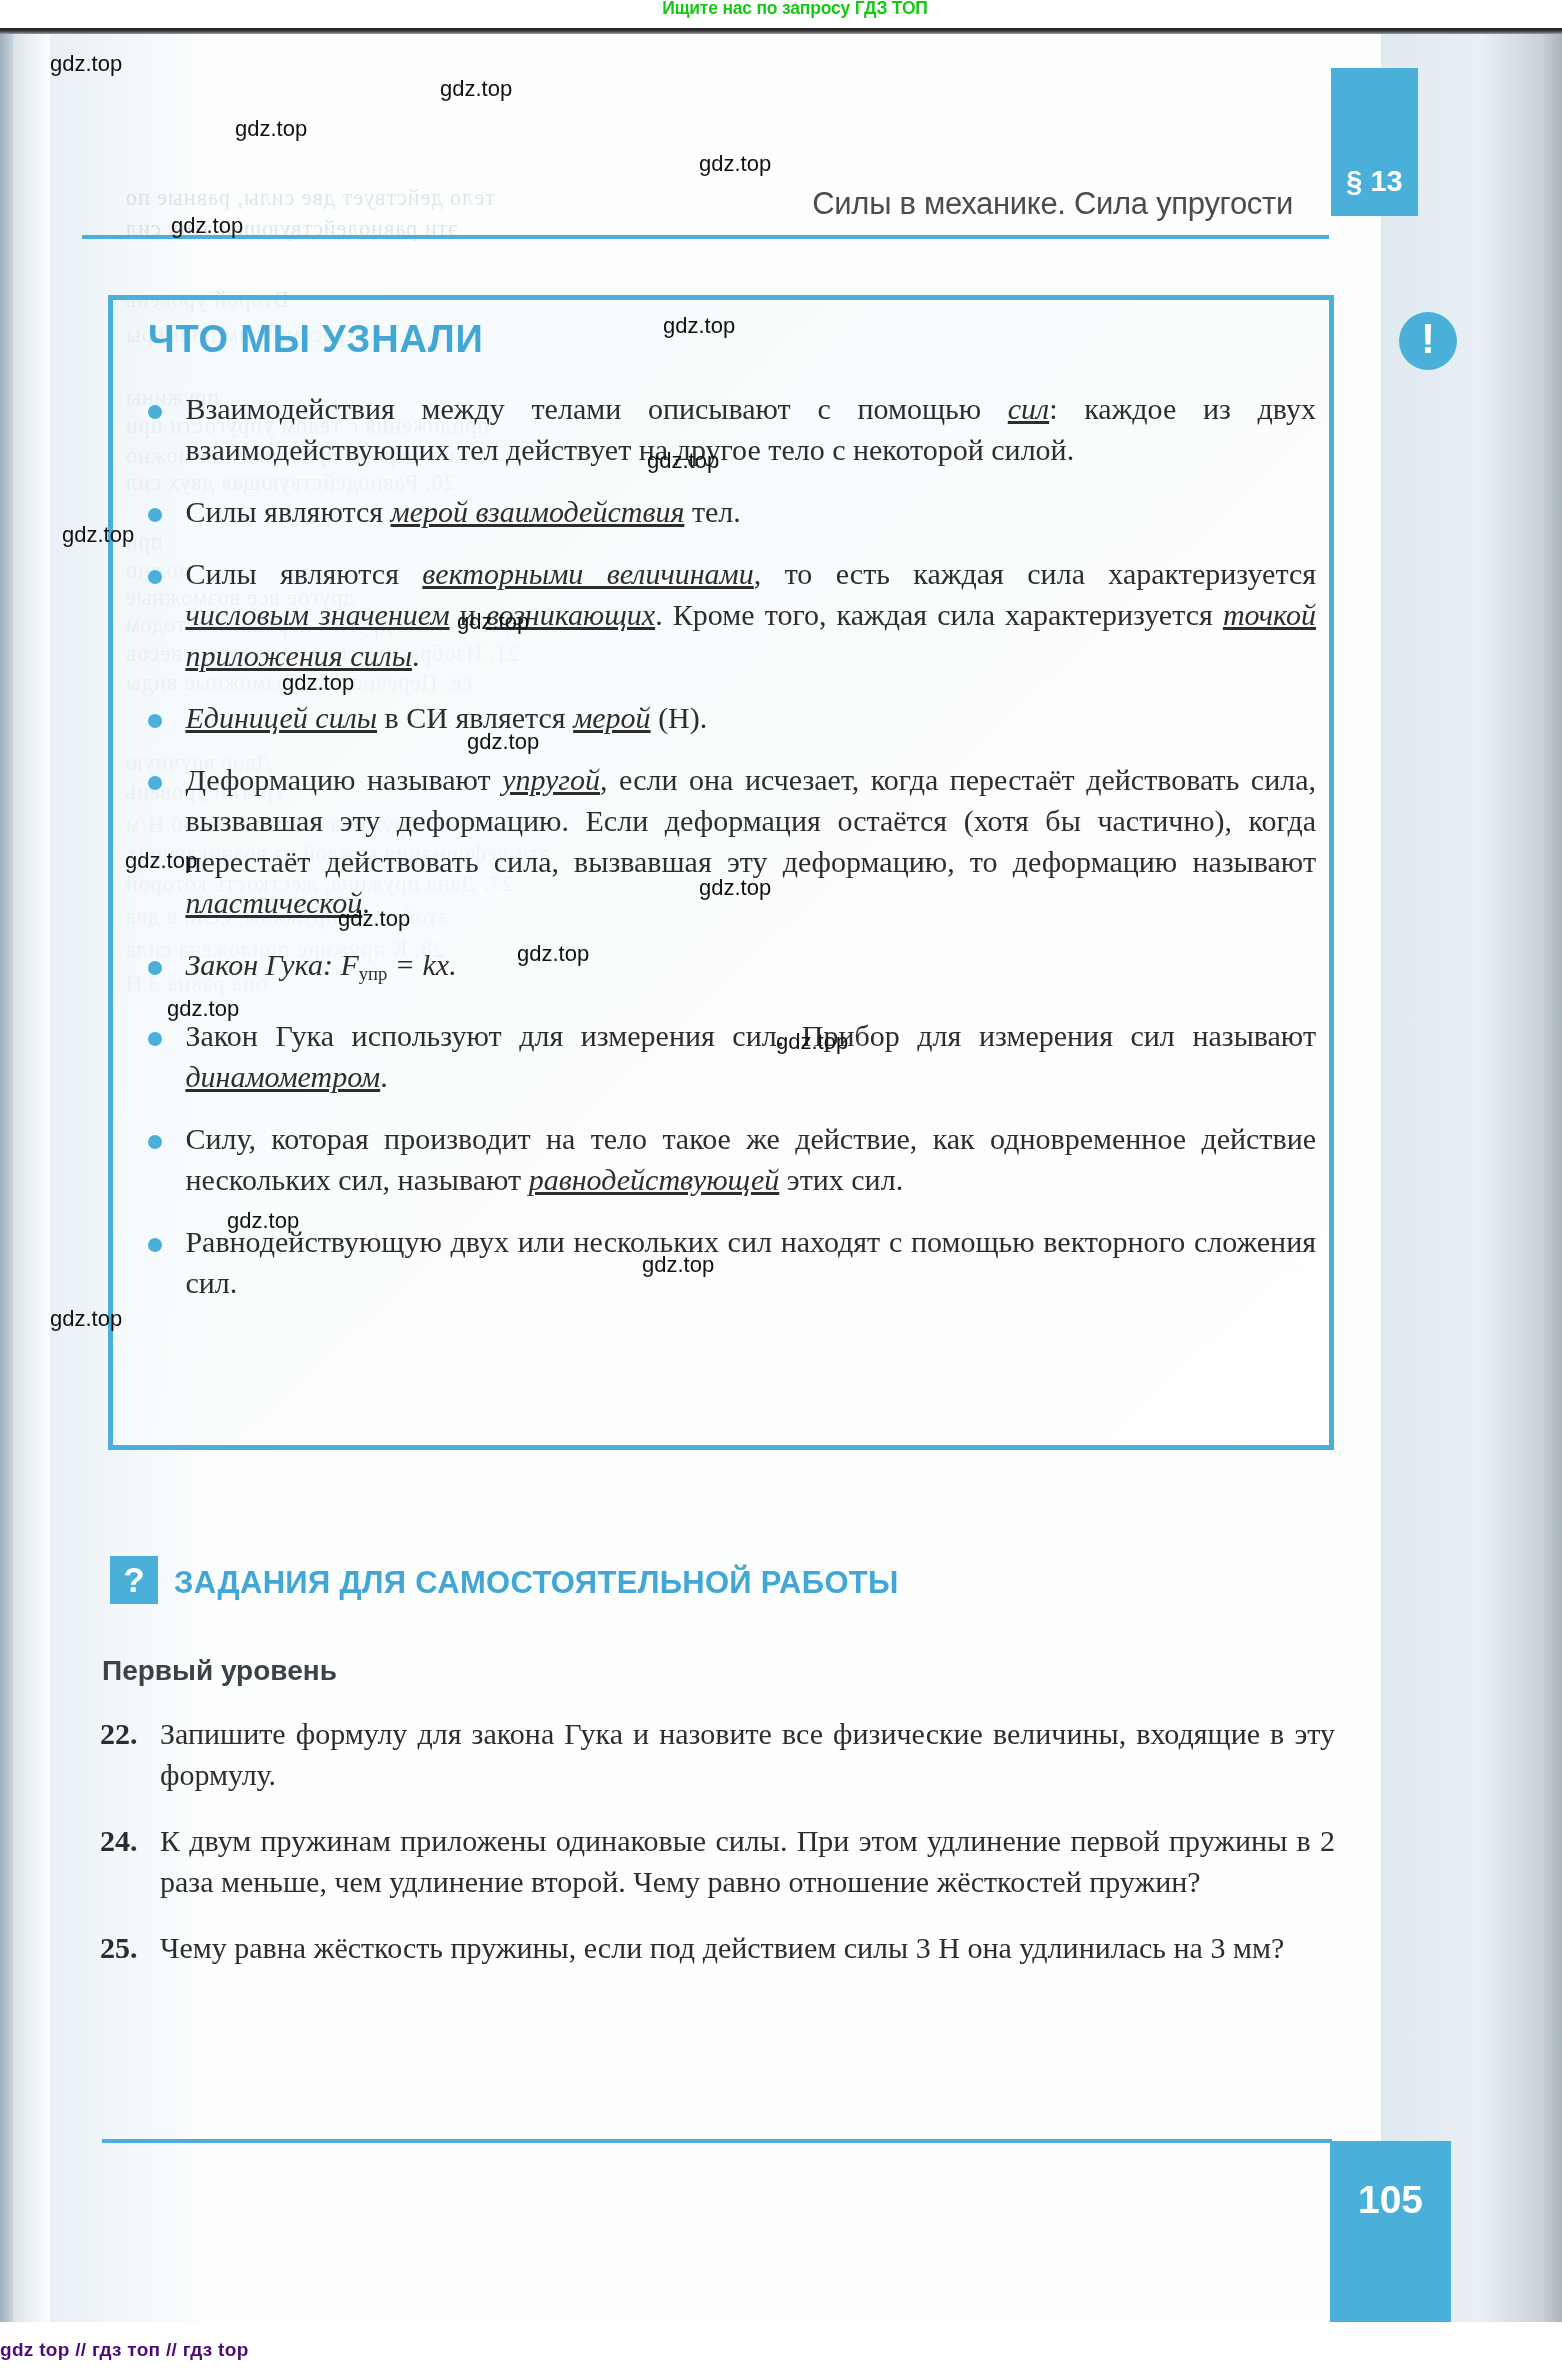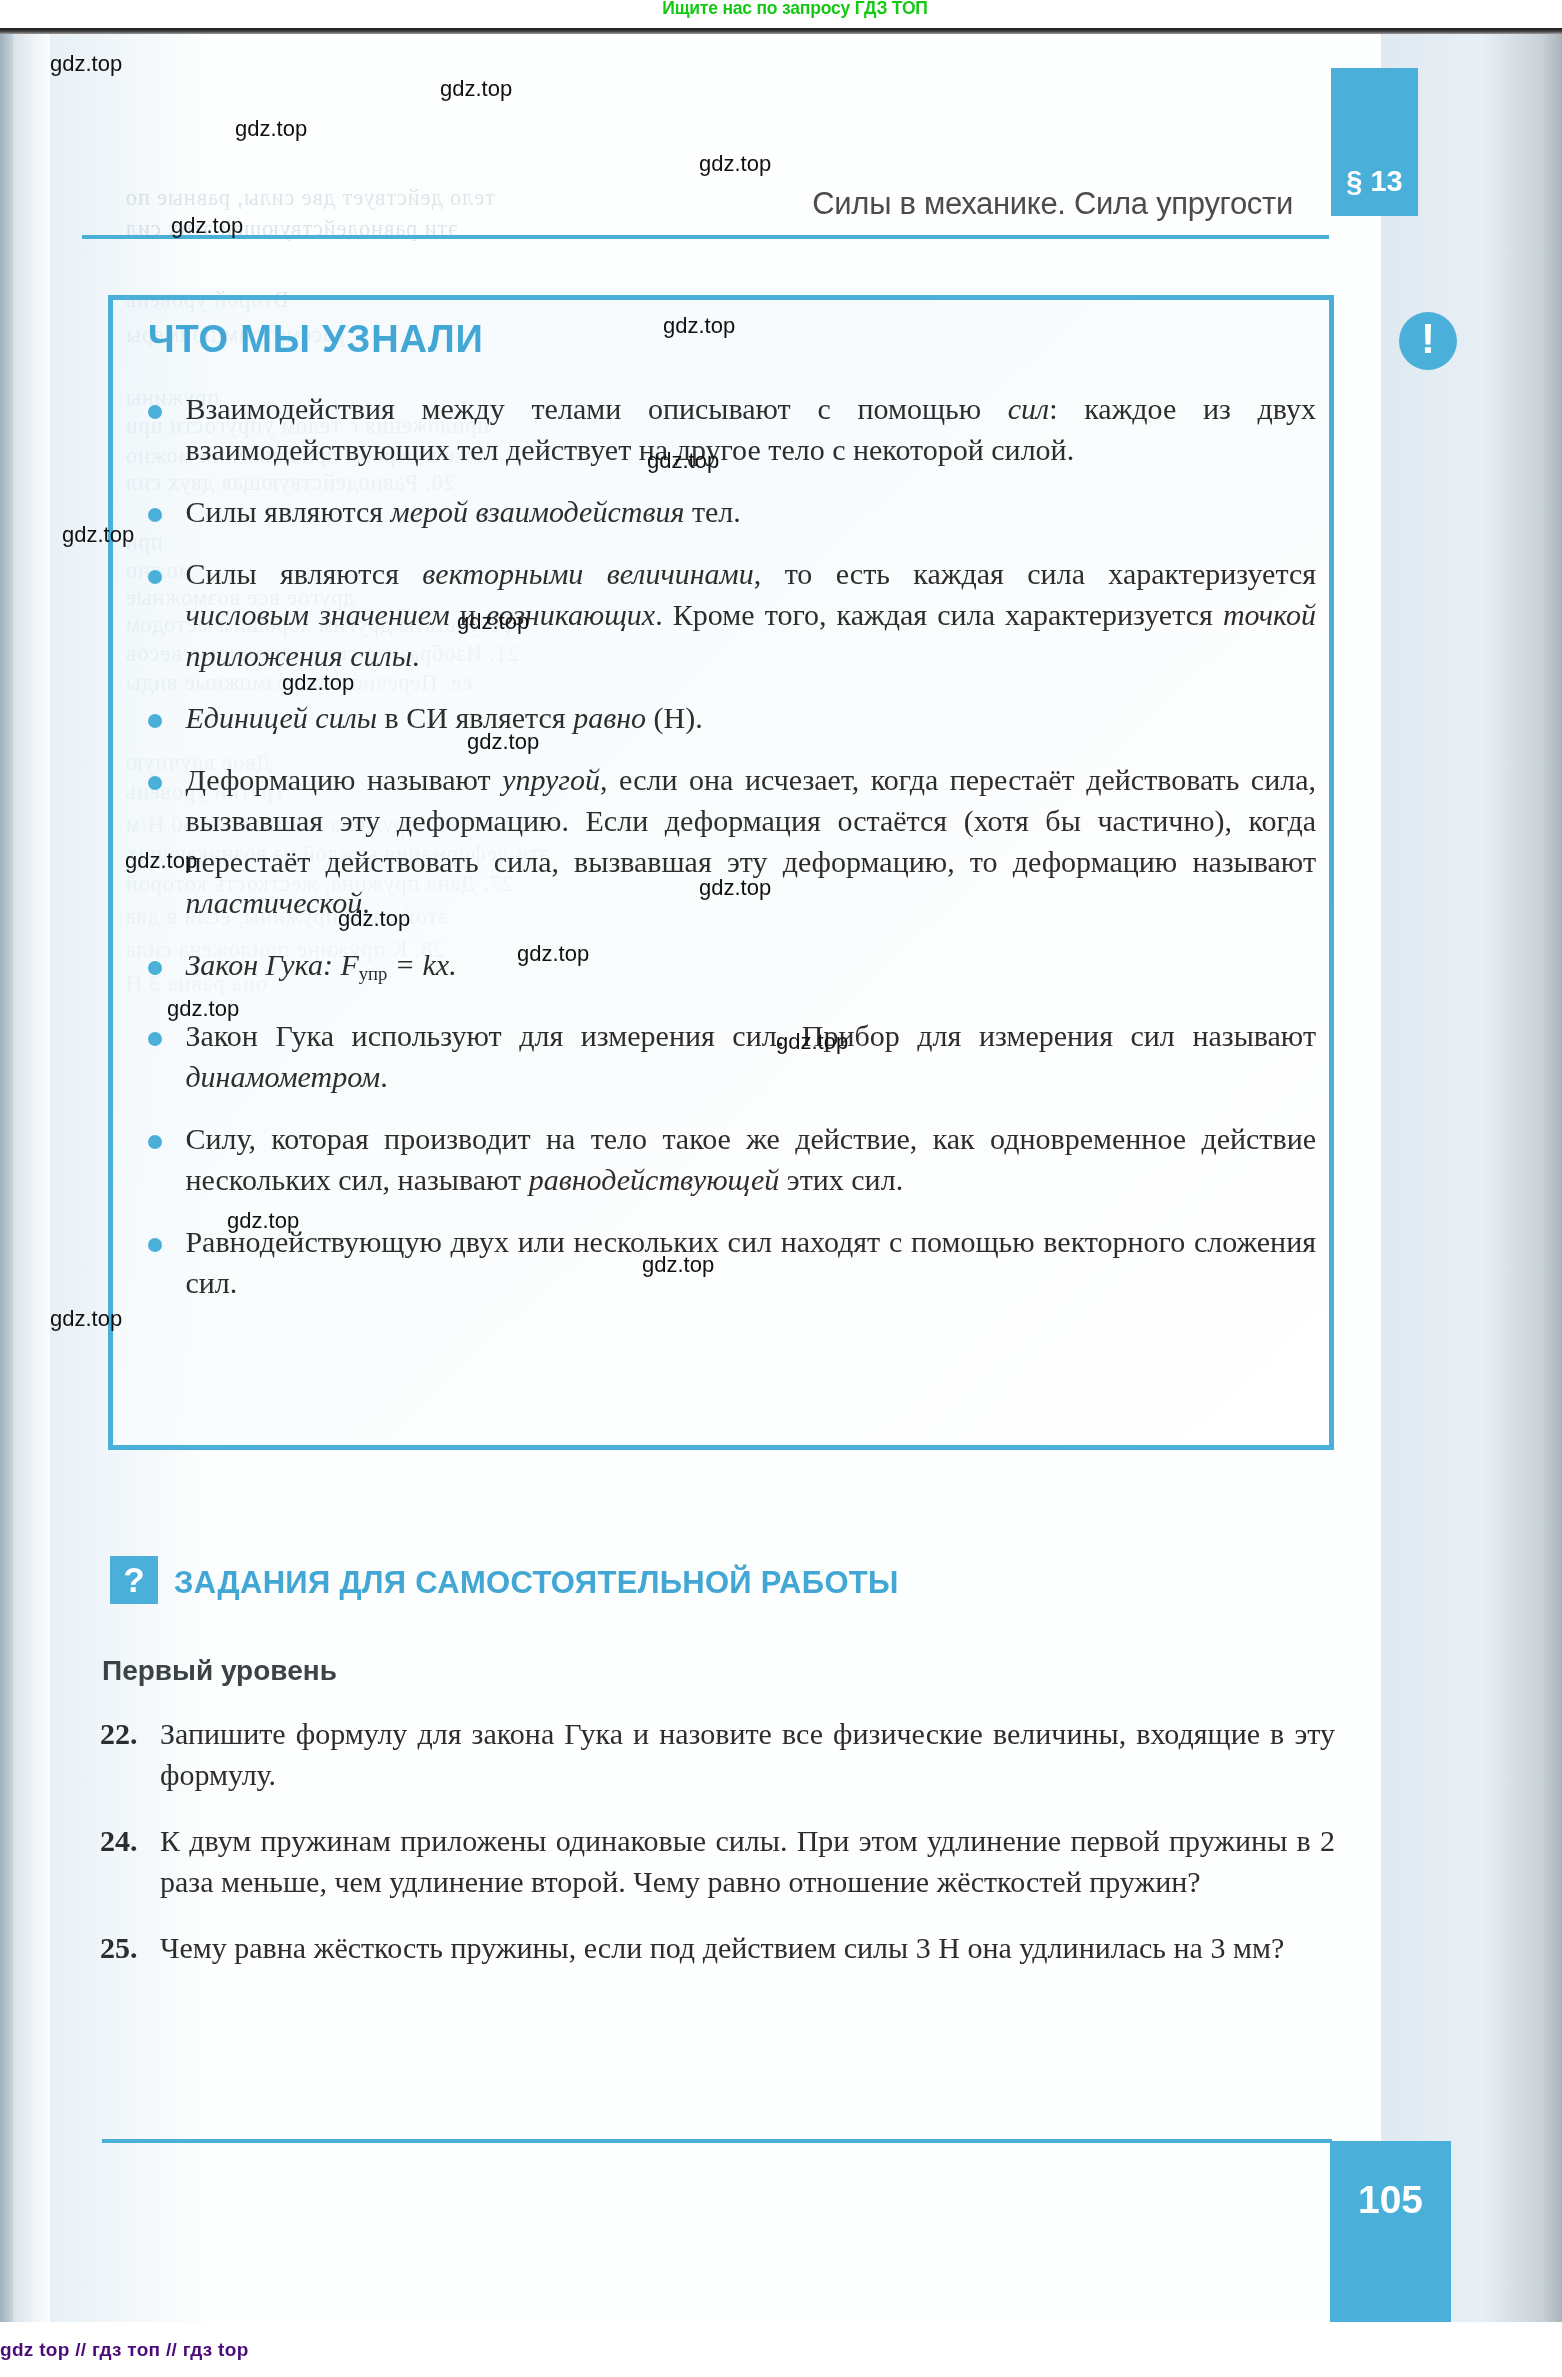--- a/index.html
+++ b/index.html
@@ -198,21 +198,21 @@
   }
   .bbody {
     flex: 1 1 auto;
     font-family: "Liberation Serif", serif;
     font-size: 30px;
     line-height: 41px;
     color: #2d2d2d;
     text-align: justify;
     text-justify: inter-word;
   }
-  .bbody i { font-style: italic; }
+  .bbody i { font-style: italic; text-decoration: underline; }
   .fsub { font-style: italic; }
   .fsub sub {
     font-size: 0.62em;
     font-style: normal;
     vertical-align: -0.28em;
     letter-spacing: 0;
   }
 
   
   .q-badge {
@@ -391,21 +391,21 @@
       <div class="bitem">
         <span class="bullet-dot"></span>
         <div class="bbody">Силы являются <i>мерой взаимодействия</i> тел.</div>
       </div>
       <div class="bitem">
         <span class="bullet-dot"></span>
         <div class="bbody">Силы являются <i>векторными величинами</i>, то есть каждая сила характеризуется <i>числовым значением</i> и <i>возникающих</i>. Кроме того, каждая сила характеризуется <i>точкой приложения силы</i>.</div>
       </div>
       <div class="bitem">
         <span class="bullet-dot"></span>
-        <div class="bbody"><i>Единицей силы</i> в СИ является <i>равно</i> (Н).</div>
+        <div class="bbody"><i>Единицей силы</i> в СИ является <i>мерой</i> (Н).</div>
       </div>
       <div class="bitem">
         <span class="bullet-dot"></span>
         <div class="bbody">Деформацию называют <i>упругой</i>, если она исчезает, когда перестаёт действовать сила, вызвавшая эту деформацию. Если деформация остаётся (хотя бы частично), когда перестаёт действовать сила, вызвавшая эту деформацию, то деформацию называют <i>пластической</i>.</div>
       </div>
       <div class="bitem">
         <span class="bullet-dot"></span>
         <div class="bbody"><span class="fsub">Закон Гука: F<sub>упр</sub> = kx.</span></div>
       </div>
       <div class="bitem">

